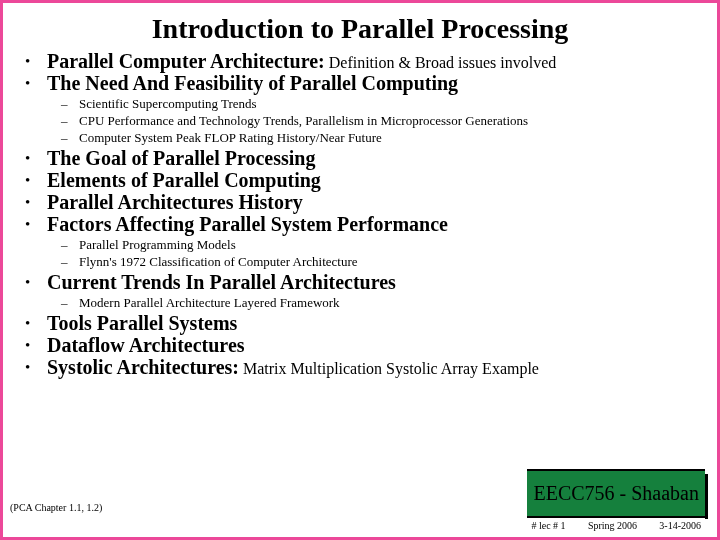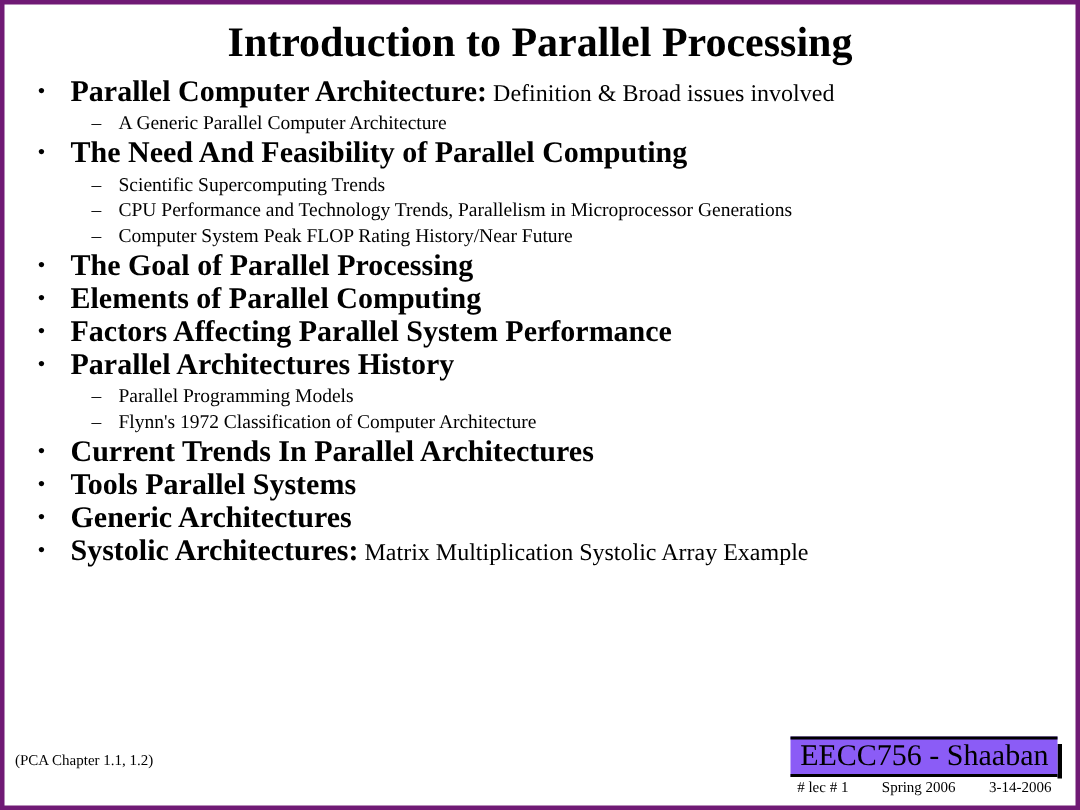--- a/index.html
+++ b/index.html
@@ -5,21 +5,21 @@
   body {
     margin: 0;
     padding: 0;
     font-family: "Times New Roman", Times, serif;
     background: #fff;
   }
   .slide {
     width: 720px;
     height: 540px;
     box-sizing: border-box;
-    border: 3px solid #701a75;
+    border: 3px solid #ec4899;
     position: relative;
     padding: 8px 18px 0 18px;
     overflow: hidden;
   }
   .title {
     text-align: center;
     font-size: 28px;
     font-weight: bold;
     margin: 2px 0 6px 0;
   }
@@ -77,23 +77,23 @@
     position: absolute;
     right: 12px;
     bottom: 6px;
     text-align: center;
   }
   .footer-course {
     font-size: 20px;
     font-weight: normal;
     border-top: 2px solid #000;
     border-bottom: 2px solid #000;
-    padding: 0 6px;
+    padding: 11px 6px;
     display: inline-block;
-    background: #8b5cf6;
+    background: #15803d;
     position: relative;
   }
   .footer-course::after {
     content: "";
     position: absolute;
     right: -3px;
     top: 3px;
     bottom: -3px;
     width: 3px;
     background: #000;
@@ -110,46 +110,46 @@
 </style>
 </head>
 <body>
 
 <div class="slide">
 
   <div class="title">Introduction to Parallel Processing</div>
 
   <ul class="top">
       <li><span class="maintext">Parallel Computer Architecture:</span><span class="suffix"> Definition &amp; Broad issues involved</span></li>
-      <div>
-        <ul class="sub">
-          <li>A Generic Parallel Computer Architecture</li>
-        </ul>
-      </div>
       <li><span class="maintext">The Need And Feasibility of Parallel Computing</span></li>
       <div>
         <ul class="sub">
           <li>Scientific Supercomputing Trends</li>
           <li>CPU Performance and Technology Trends, Parallelism in Microprocessor Generations</li>
           <li>Computer System Peak FLOP Rating History/Near Future</li>
         </ul>
       </div>
       <li><span class="maintext">The Goal of Parallel Processing</span></li>
       <li><span class="maintext">Elements of Parallel Computing</span></li>
+      <li><span class="maintext">Parallel Architectures History</span></li>
       <li><span class="maintext">Factors Affecting Parallel System Performance</span></li>
-      <li><span class="maintext">Parallel Architectures History</span></li>
       <div>
         <ul class="sub">
           <li>Parallel Programming Models</li>
           <li>Flynn's 1972 Classification of Computer Architecture</li>
         </ul>
       </div>
       <li><span class="maintext">Current Trends In Parallel Architectures</span></li>
+      <div>
+        <ul class="sub">
+          <li>Modern Parallel Architecture Layered Framework</li>
+        </ul>
+      </div>
       <li><span class="maintext">Tools Parallel Systems</span></li>
-      <li><span class="maintext">Generic Architectures</span></li>
+      <li><span class="maintext">Dataflow Architectures</span></li>
       <li><span class="maintext">Systolic Architectures:</span><span class="suffix"> Matrix Multiplication Systolic Array Example</span></li>
     </ul>
 
   <div class="footer-left">(PCA Chapter 1.1, 1.2)</div>
 
   <div class="footer-box">
     <div class="footer-course">EECC756 - Shaaban</div>
     <div class="footer-meta">
       <span>#  lec # 1</span>
       <span>Spring 2006</span>

